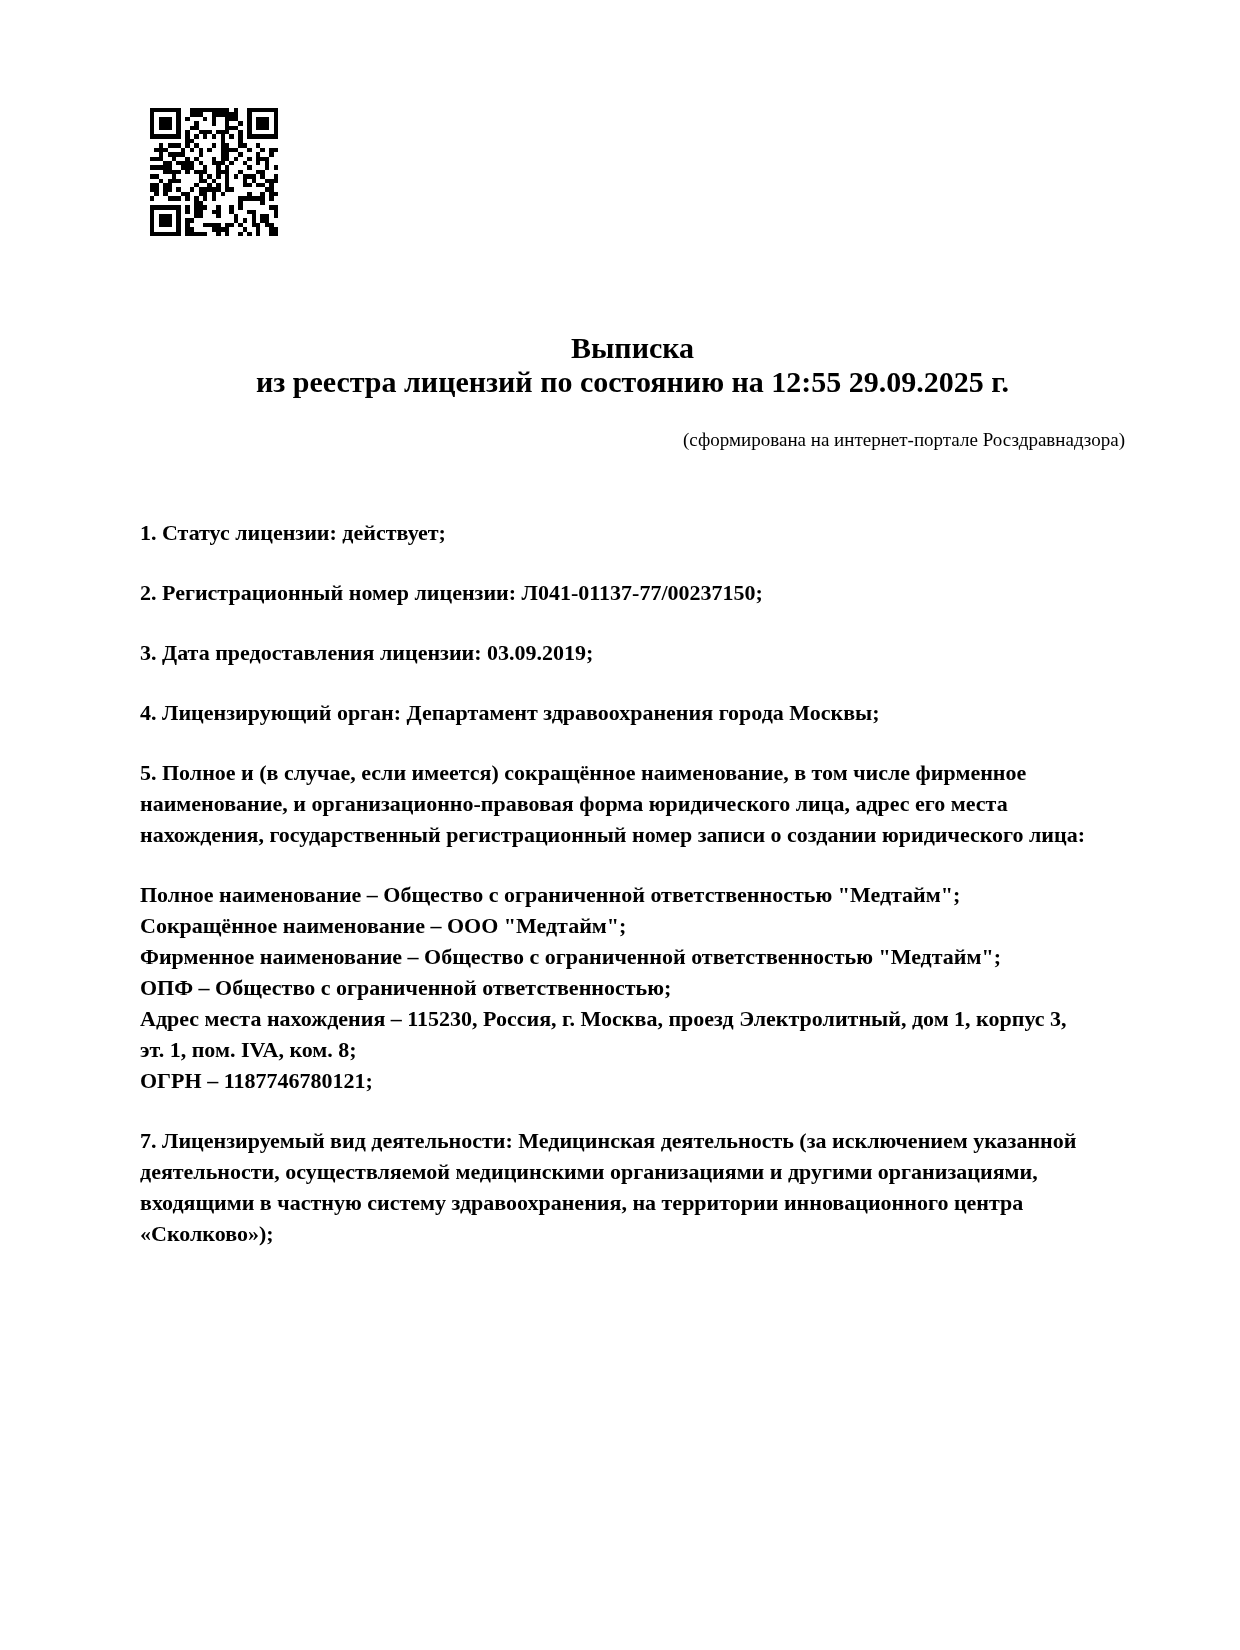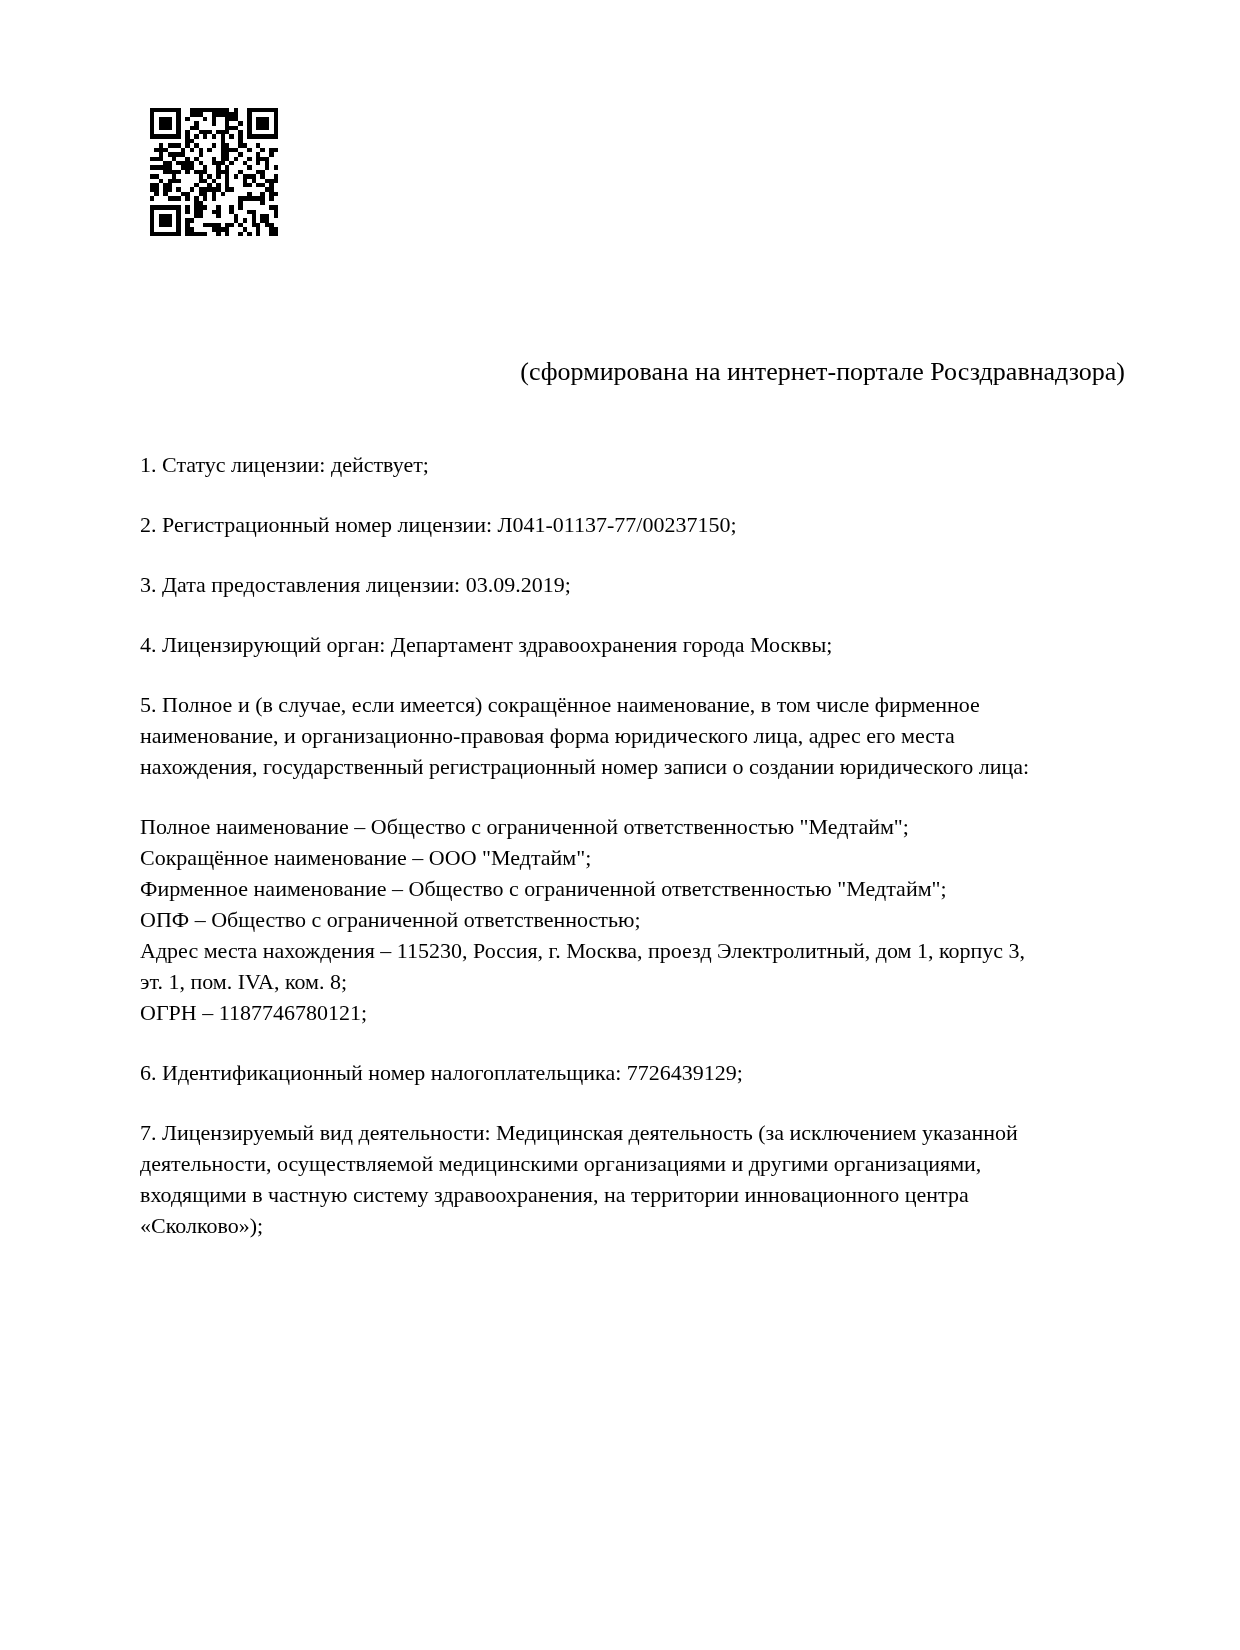--- a/index.html
+++ b/index.html
@@ -31,28 +31,29 @@
     width: 985px;
   }
   .title {
     text-align: center;
     font-weight: bold;
     font-size: 30px;
     line-height: 34px;
   }
   .subtitle {
     text-align: right;
-    font-size: 26px;
+    font-size: 19px;
     line-height: 24px;
     margin-top: 29px;
   }
   .paragraphs {
     margin-top: 65px;
     font-size: 22px;
     line-height: 31px;
+    font-weight: bold;
   }
   .paragraphs p {
     margin: 0 0 29px 0;
   }
 </style>
 </head>
 <body>
 
 <div class="page">
 
@@ -452,28 +453,31 @@
       <rect x="17" y="28" width="1" height="1" fill="#000"></rect>
       <rect x="20" y="28" width="1" height="1" fill="#000"></rect>
       <rect x="22" y="28" width="1" height="1" fill="#000"></rect>
       <rect x="24" y="28" width="1" height="1" fill="#000"></rect>
       <rect x="27" y="28" width="1" height="1" fill="#000"></rect>
       <rect x="28" y="28" width="1" height="1" fill="#000"></rect>
     </svg>
 
   <div class="content">
 
+    <div class="title">
+      <div>Выписка</div>
+      <div>из реестра лицензий по состоянию на 12:55 29.09.2025 г.</div>
+    </div>
 
     <div class="subtitle">(сформирована на интернет-портале Росздравнадзора)</div>
 
     <div id="paragraphs" class="paragraphs">
         <p>1. Статус лицензии: действует;</p>
         <p>2. Регистрационный номер лицензии: Л041-01137-77/00237150;</p>
         <p>3. Дата предоставления лицензии: 03.09.2019;</p>
         <p>4. Лицензирующий орган: Департамент здравоохранения города Москвы;</p>
         <p>5. Полное и (в случае, если имеется) сокращённое наименование, в том числе фирменное<br>наименование, и организационно-правовая форма юридического лица, адрес его места<br>нахождения, государственный регистрационный номер записи о создании юридического лица:</p>
         <p>Полное наименование – Общество с ограниченной ответственностью "Медтайм";<br>Сокращённое наименование – ООО "Медтайм";<br>Фирменное наименование – Общество с ограниченной ответственностью "Медтайм";<br>ОПФ – Общество с ограниченной ответственностью;<br>Адрес места нахождения – 115230, Россия, г. Москва, проезд Электролитный, дом 1, корпус 3,<br>эт. 1, пом. IVA, ком. 8;<br>ОГРН – 1187746780121;</p>
-        <p>6. Идентификационный номер налогоплательщика: 7726439129;</p>
         <p>7. Лицензируемый вид деятельности: Медицинская деятельность (за исключением указанной<br>деятельности, осуществляемой медицинскими организациями и другими организациями,<br>входящими в частную систему здравоохранения, на территории инновационного центра<br>«Сколково»);</p>
       </div>
 
   </div>
 </div>
 
 </body></html>

